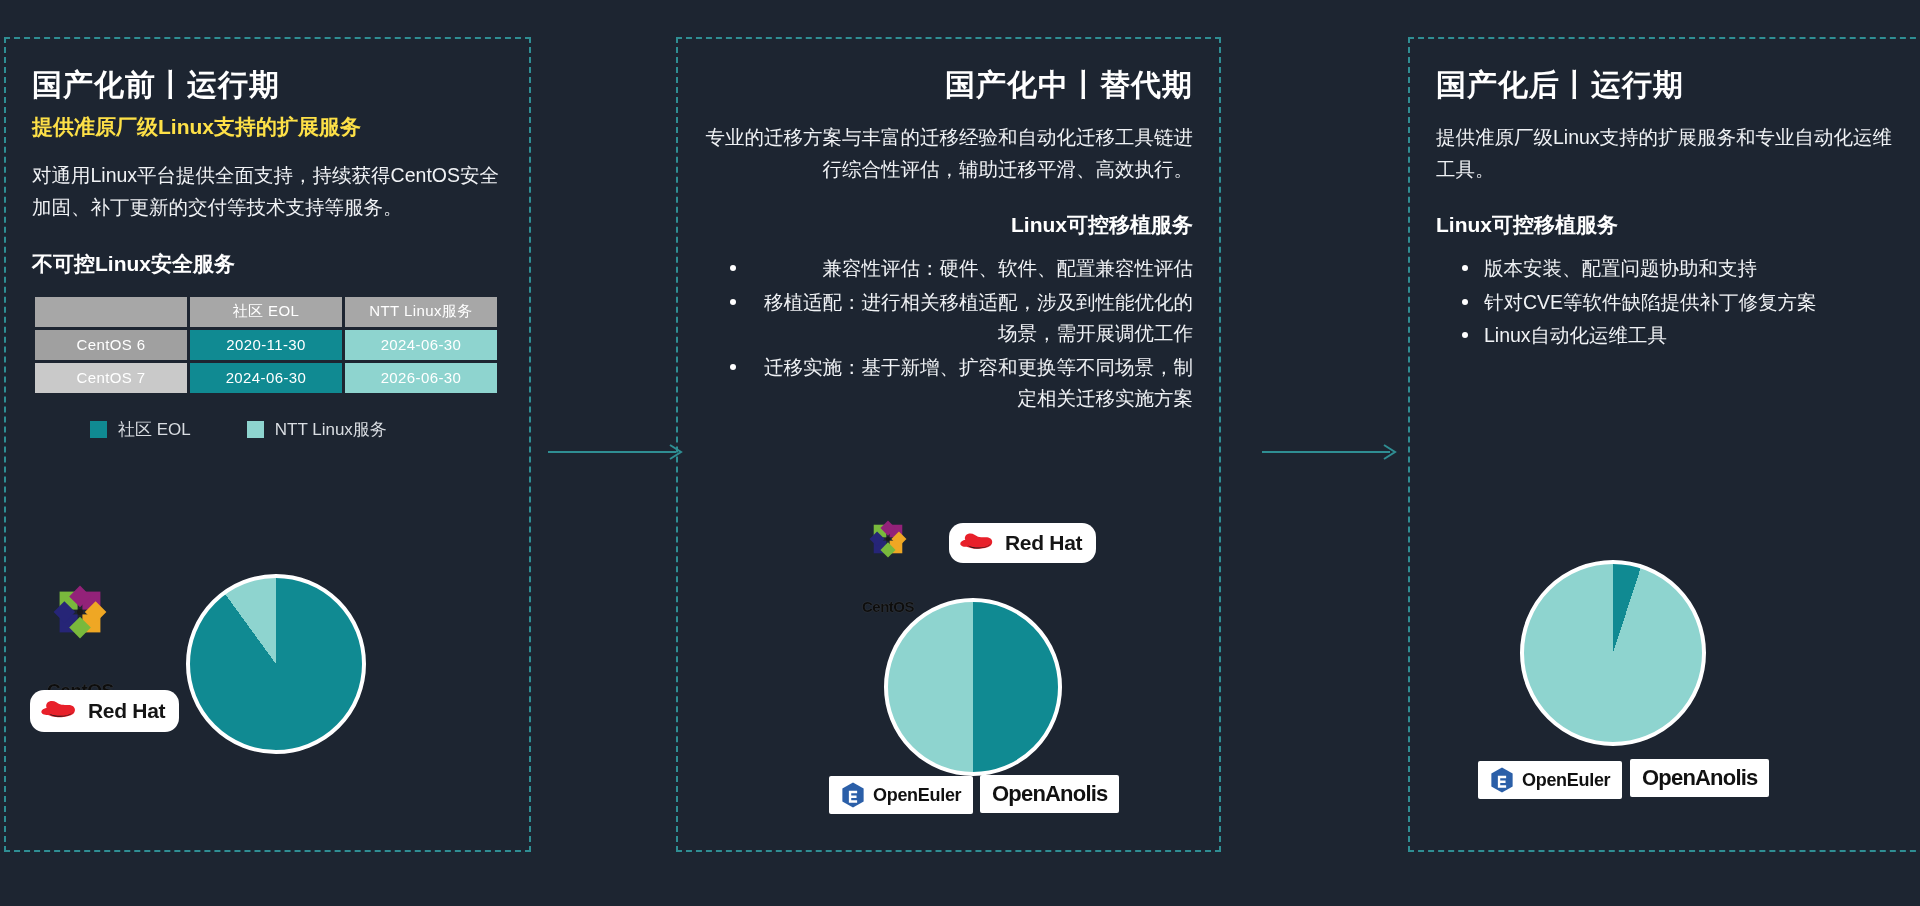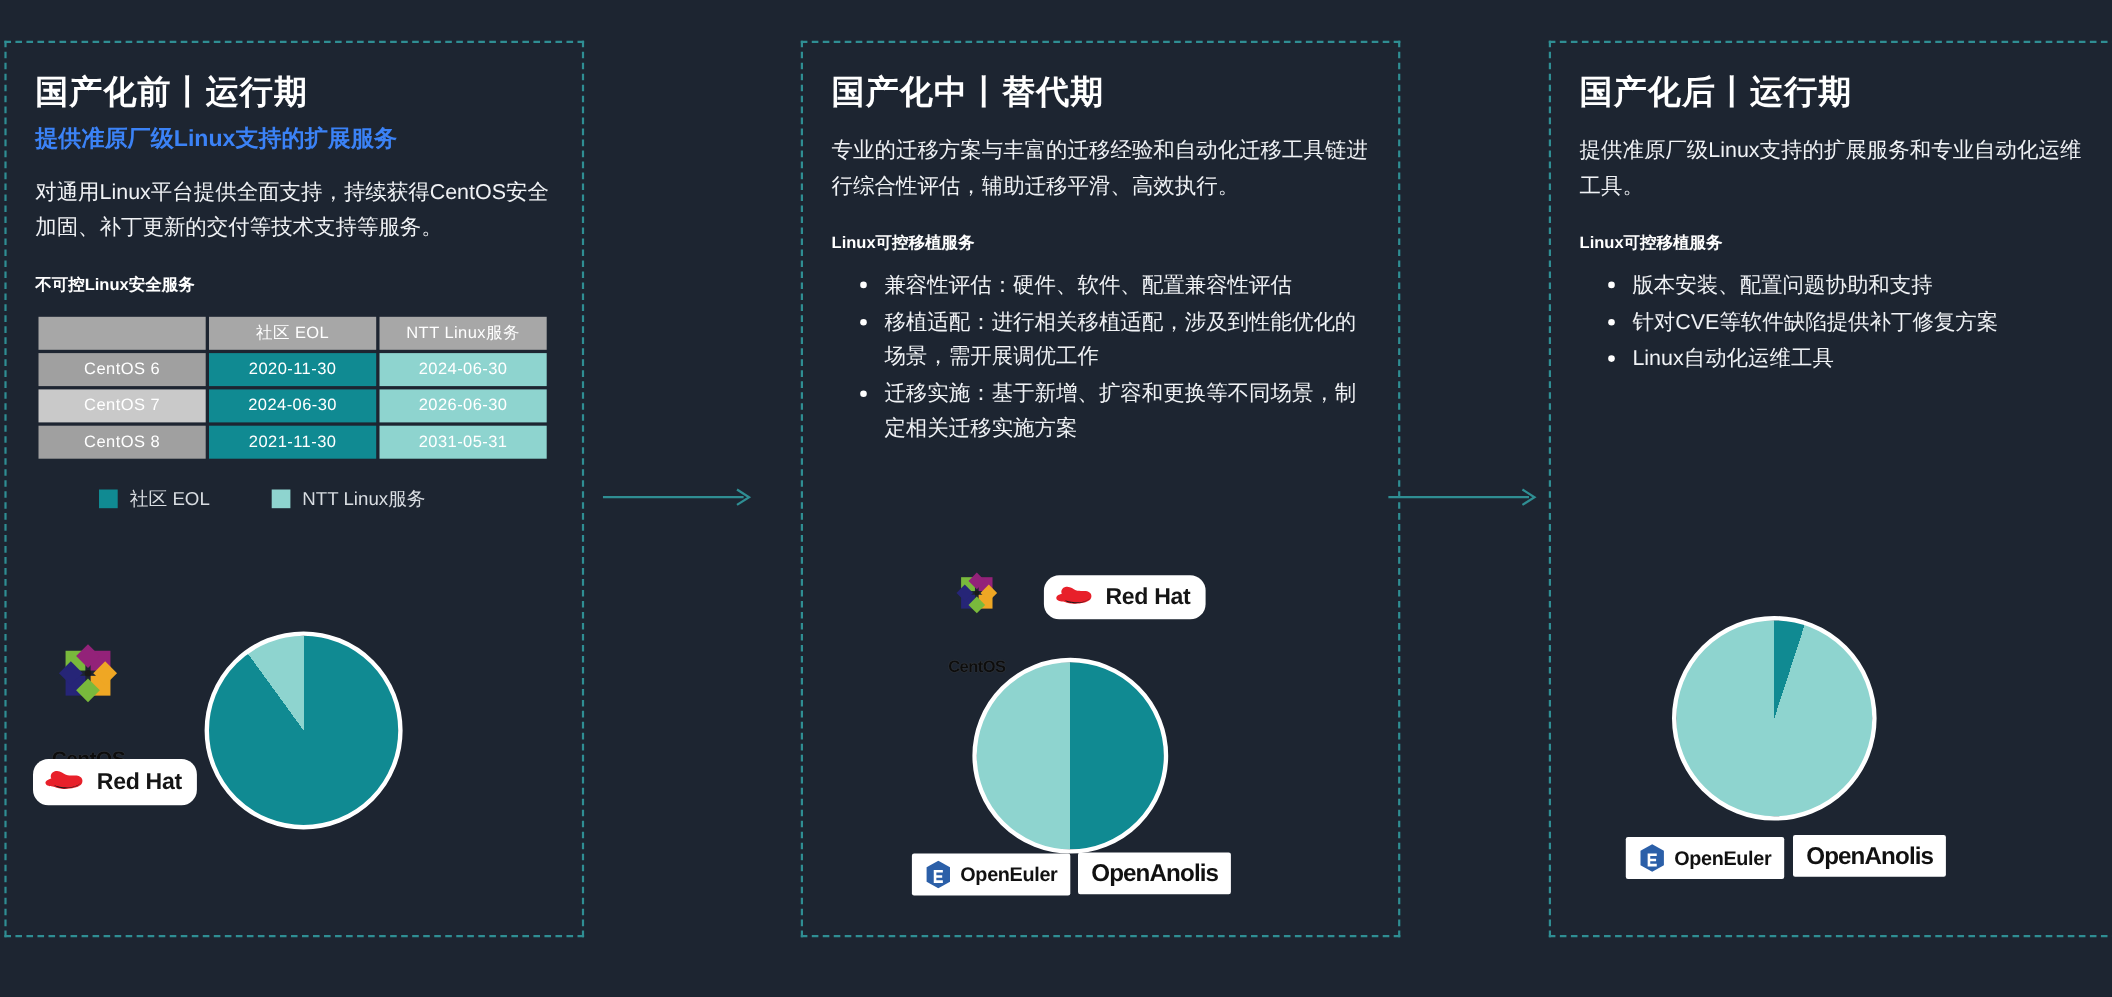--- a/index.html
+++ b/index.html
@@ -14,49 +14,49 @@
 
   
   .panel{
     position:absolute;
     top:37px;
     height:815px;
     border:2px dashed #2f8e93;
     box-sizing:border-box;
   }
   #panel-1{left:4px;  width:527px;}
-  #panel-2{left:728px;width:545px;}
+  #panel-2{left:676px;width:545px;text-align:right;}
   #panel-3{left:1408px;width:528px;}
 
   .panel-inner{padding:26px 26px 0 26px;}
 
   .panel-title{
     font-size:30px;
     font-weight:bold;
     letter-spacing:1px;
     margin:0 0 4px 0;
     line-height:1.3;
     color:#ffffff;
   }
   .panel-subtitle{
     font-size:21px;
     font-weight:bold;
     margin:8px 0 0 0;
     line-height:1.45;
-    color:#3b82f6;
+    color:#fde047;
   }
   .panel-desc{
     font-size:19.5px;
     line-height:1.62;
     margin:18px 0 0 0;
     color:#f0f2f5;
     font-weight:400;
   }
   .section-head{
-    font-size:15px;
+    font-size:21px;
     font-weight:bold;
     margin:26px 0 0 0;
     color:#ffffff;
   }
   ul.bullets{
     margin:14px 0 0 0;
     padding:0 0 0 26px;
     list-style:none;
   }
   ul.bullets li{
@@ -174,25 +174,20 @@
           <tr>
             <td class="os">CentOS 6</td>
             <td class="eol-c">2020-11-30</td>
             <td class="ntt-c">2024-06-30</td>
           </tr>
           <tr>
             <td class="os-alt">CentOS 7</td>
             <td class="eol-c">2024-06-30</td>
             <td class="ntt-c">2026-06-30</td>
           </tr>
-          <tr>
-            <td class="os">CentOS 8</td>
-            <td class="eol-c">2021-11-30</td>
-            <td class="ntt-c">2031-05-31</td>
-          </tr>
         </tbody>
       </table>
 
       <div class="legend">
         <div class="legend-item">
           <span class="sw sw-dark"></span>
           <span class="legend-label">社区 EOL</span>
         </div>
         <div class="legend-item">
           <span class="sw sw-light"></span>

